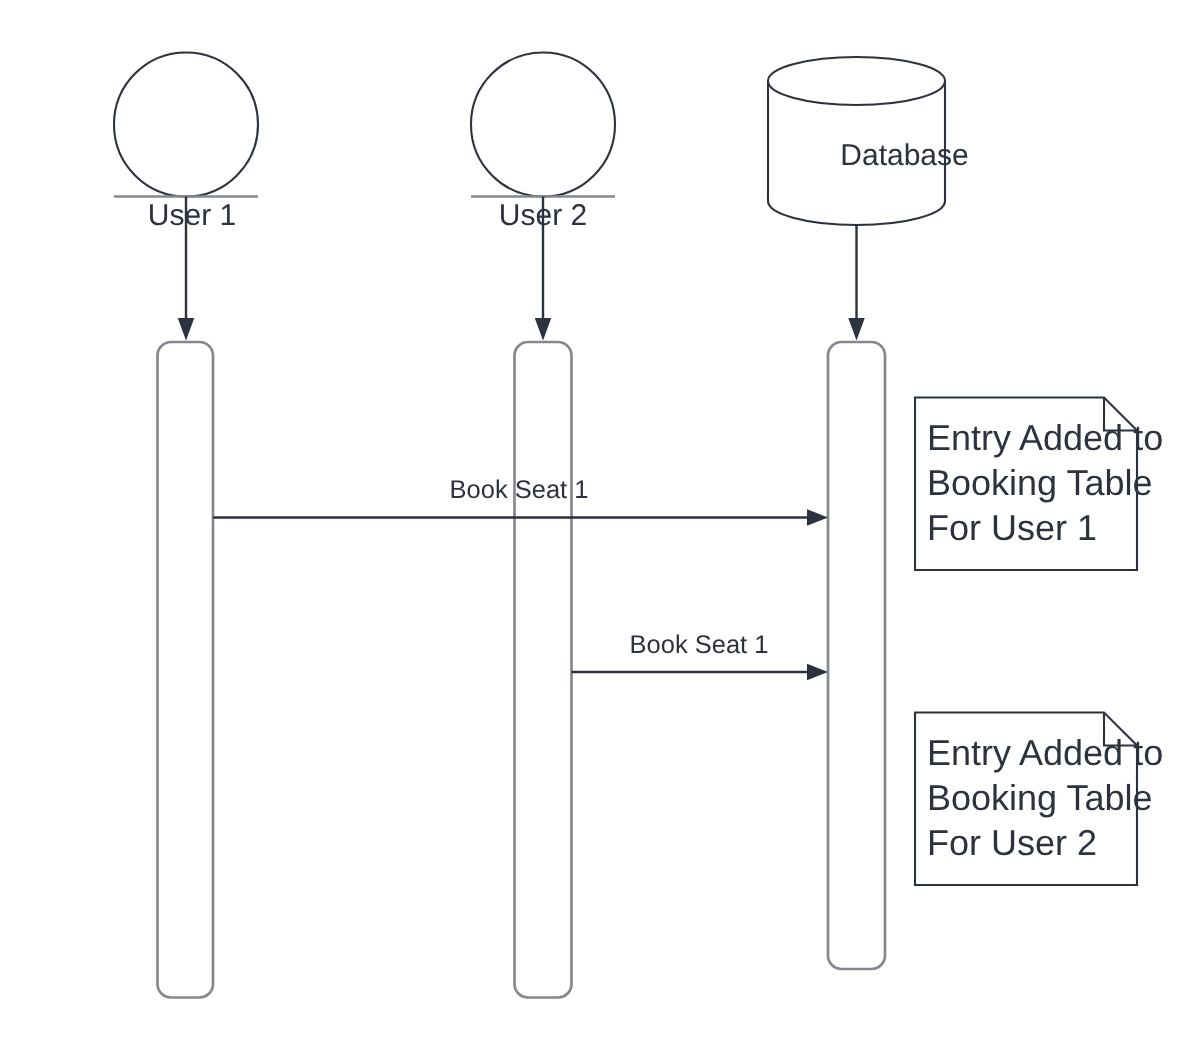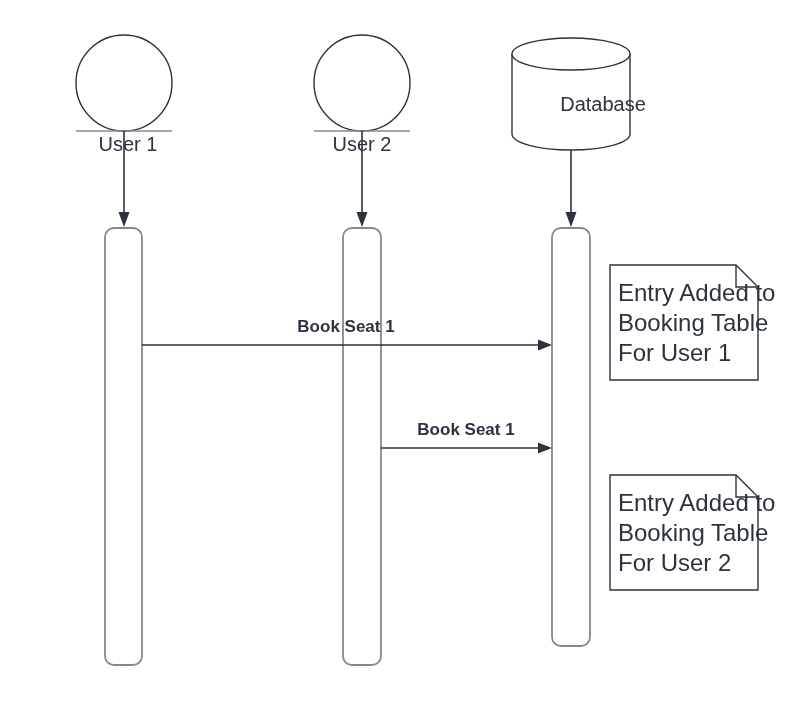--- a/index.html
+++ b/index.html
@@ -4,21 +4,21 @@
 <style>
   html,body{margin:0;padding:0;background:#ffffff;}
   body{
     width:800px;height:705px;position:relative;overflow:hidden;
     font-family:"Liberation Sans", sans-serif;color:#2d323f;
   }
   #canvas{position:absolute;left:0;top:0;}
   .lbl{position:absolute;pointer-events:none;}
   .actor-label{width:120px;text-align:center;font-size:20px;line-height:21px;}
   .db-label{width:120px;text-align:center;font-size:20px;line-height:20px;padding-left:32px;}
-  .msg-label{width:180px;text-align:center;font-size:17px;font-weight:bold;line-height:14px;}
+  .msg-label{width:180px;text-align:center;font-size:17px;font-weight:normal;line-height:14px;}
   .note-text{font-size:24px;line-height:30px;white-space:pre;}
 </style>
 </head>
 <body>
 
 <svg id="canvas" width="800" height="705" viewBox="0 0 800 705">
 
   <g>
     <circle cx="124" cy="83" r="48" fill="#ffffff" stroke="#2d323f" stroke-width="1.4"></circle>
     <line x1="76" y1="131" x2="172" y2="131" stroke="#85898f" stroke-width="1.6"></line>

